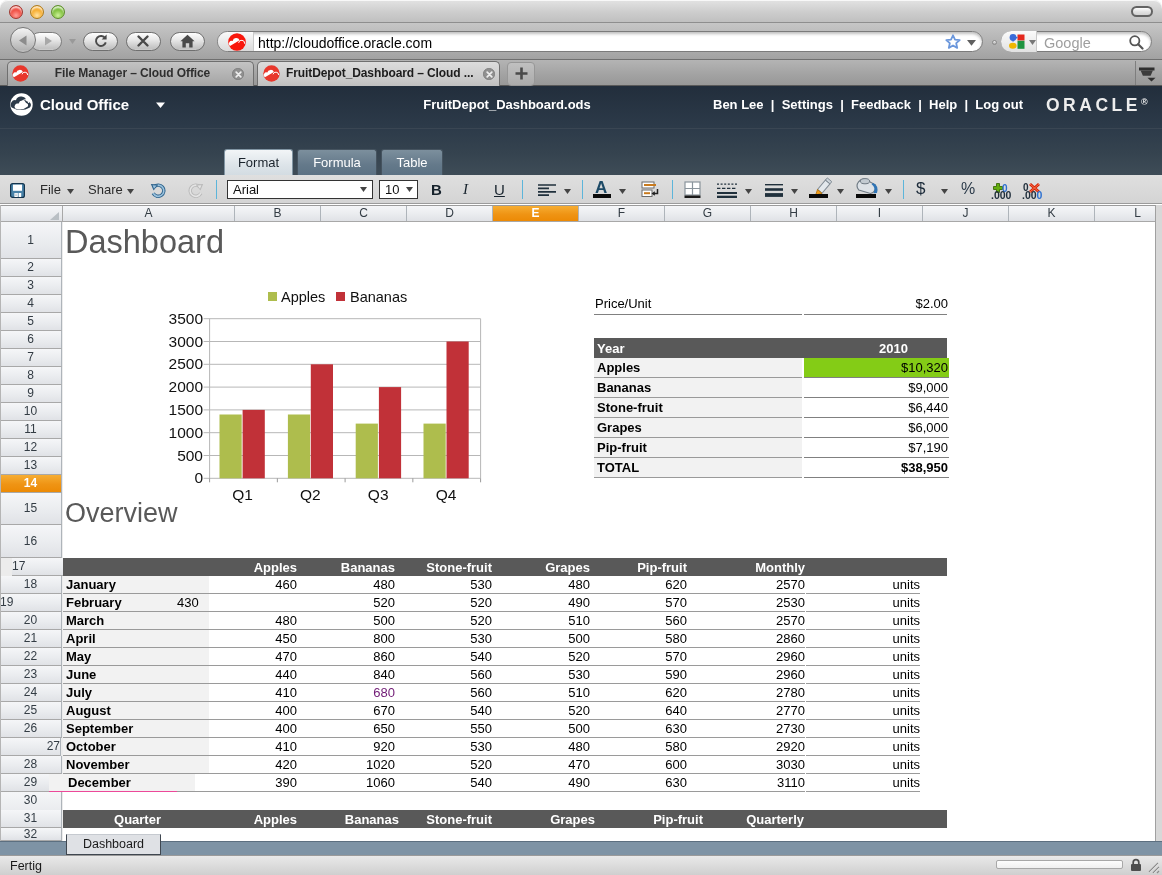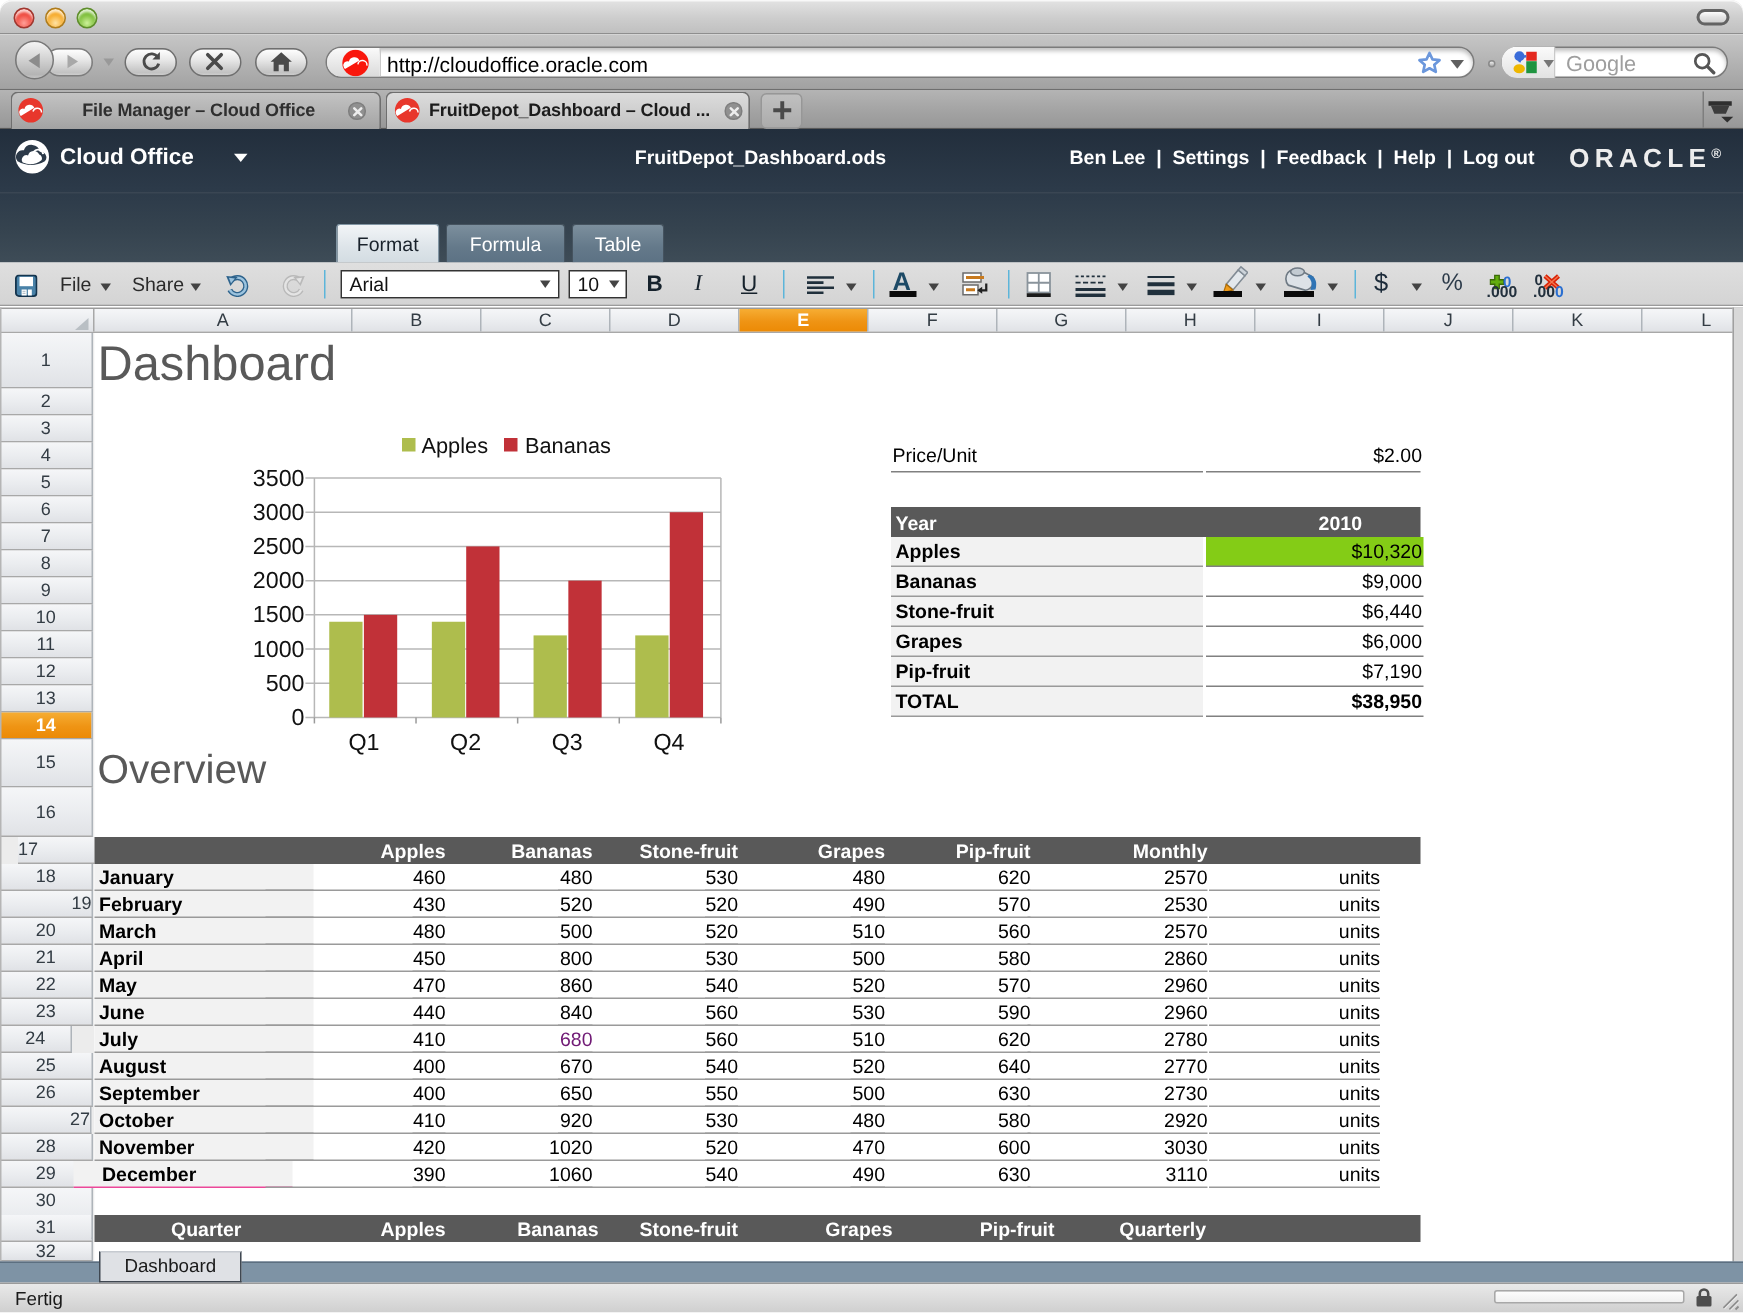--- a/index.html
+++ b/index.html
@@ -272,26 +272,26 @@
 <div class="abs" style="left:0;top:385px;width:62px;height:18px;background:linear-gradient(#f5f6f8,#eaecef 55%,#e0e2e6);border-bottom:1px solid #a8a8a8;border-right:1px solid #aeb4ba;color:#333c44;font-weight:normal;font-size:12px;text-align:center;line-height:17px;">9</div>
 <div class="abs" style="left:0;top:403px;width:62px;height:18px;background:linear-gradient(#f5f6f8,#eaecef 55%,#e0e2e6);border-bottom:1px solid #a8a8a8;border-right:1px solid #aeb4ba;color:#333c44;font-weight:normal;font-size:12px;text-align:center;line-height:17px;">10</div>
 <div class="abs" style="left:0;top:421px;width:62px;height:18px;background:linear-gradient(#f5f6f8,#eaecef 55%,#e0e2e6);border-bottom:1px solid #a8a8a8;border-right:1px solid #aeb4ba;color:#333c44;font-weight:normal;font-size:12px;text-align:center;line-height:17px;">11</div>
 <div class="abs" style="left:0;top:439px;width:62px;height:18px;background:linear-gradient(#f5f6f8,#eaecef 55%,#e0e2e6);border-bottom:1px solid #a8a8a8;border-right:1px solid #aeb4ba;color:#333c44;font-weight:normal;font-size:12px;text-align:center;line-height:17px;">12</div>
 <div class="abs" style="left:0;top:457px;width:62px;height:18px;background:linear-gradient(#f5f6f8,#eaecef 55%,#e0e2e6);border-bottom:1px solid #a8a8a8;border-right:1px solid #aeb4ba;color:#333c44;font-weight:normal;font-size:12px;text-align:center;line-height:17px;">13</div>
 <div class="abs" style="left:0;top:475px;width:62px;height:18px;background:linear-gradient(#f6ad33,#ef9414 55%,#ec8a05);border-bottom:1px solid #a8a8a8;border-right:1px solid #aeb4ba;color:#fff;font-weight:bold;font-size:12px;text-align:center;line-height:17px;">14</div>
 <div class="abs" style="left:0;top:493px;width:62px;height:32px;background:linear-gradient(#f5f6f8,#eaecef 55%,#e0e2e6);border-bottom:1px solid #a8a8a8;border-right:1px solid #aeb4ba;color:#333c44;font-weight:normal;font-size:12px;text-align:center;line-height:31px;">15</div>
 <div class="abs" style="left:0;top:525px;width:62px;height:33px;background:linear-gradient(#f5f6f8,#eaecef 55%,#e0e2e6);border-bottom:1px solid #a8a8a8;border-right:1px solid #aeb4ba;color:#333c44;font-weight:normal;font-size:12px;text-align:center;line-height:32px;">16</div>
 <div class="abs" style="left:0;top:558px;width:62px;height:18px;background:linear-gradient(#f5f6f8,#eaecef 55%,#e0e2e6);border-bottom:1px solid #a8a8a8;border-right:1px solid #aeb4ba;color:#333c44;font-weight:normal;font-size:12px;line-height:17px;margin-left:12px;">17</div>
 <div class="abs" style="left:0;top:576px;width:62px;height:18px;background:linear-gradient(#f5f6f8,#eaecef 55%,#e0e2e6);border-bottom:1px solid #a8a8a8;border-right:1px solid #aeb4ba;color:#333c44;font-weight:normal;font-size:12px;text-align:center;line-height:17px;">18</div>
-<div class="abs" style="left:0;top:594px;width:62px;height:18px;background:linear-gradient(#f5f6f8,#eaecef 55%,#e0e2e6);border-bottom:1px solid #a8a8a8;border-right:1px solid #aeb4ba;color:#333c44;font-weight:normal;font-size:12px;text-align:right;line-height:17px;">19</div>
+<div class="abs" style="left:0;top:594px;width:62px;height:18px;background:linear-gradient(#f5f6f8,#eaecef 55%,#e0e2e6);border-bottom:1px solid #a8a8a8;border-right:1px solid #aeb4ba;color:#333c44;font-weight:normal;font-size:12px;text-align:left;line-height:17px;">19</div>
 <div class="abs" style="left:0;top:612px;width:62px;height:18px;background:linear-gradient(#f5f6f8,#eaecef 55%,#e0e2e6);border-bottom:1px solid #a8a8a8;border-right:1px solid #aeb4ba;color:#333c44;font-weight:normal;font-size:12px;text-align:center;line-height:17px;">20</div>
 <div class="abs" style="left:0;top:630px;width:62px;height:18px;background:linear-gradient(#f5f6f8,#eaecef 55%,#e0e2e6);border-bottom:1px solid #a8a8a8;border-right:1px solid #aeb4ba;color:#333c44;font-weight:normal;font-size:12px;text-align:center;line-height:17px;">21</div>
 <div class="abs" style="left:0;top:648px;width:62px;height:18px;background:linear-gradient(#f5f6f8,#eaecef 55%,#e0e2e6);border-bottom:1px solid #a8a8a8;border-right:1px solid #aeb4ba;color:#333c44;font-weight:normal;font-size:12px;text-align:center;line-height:17px;">22</div>
 <div class="abs" style="left:0;top:666px;width:62px;height:18px;background:linear-gradient(#f5f6f8,#eaecef 55%,#e0e2e6);border-bottom:1px solid #a8a8a8;border-right:1px solid #aeb4ba;color:#333c44;font-weight:normal;font-size:12px;text-align:center;line-height:17px;">23</div>
-<div class="abs" style="left:0;top:684px;width:48px;height:18px;background:linear-gradient(#f5f6f8,#eaecef 55%,#e0e2e6);border-bottom:1px solid #a8a8a8;border-right:1px solid #aeb4ba;color:#333c44;font-weight:normal;font-size:12px;text-align:center;line-height:17px;">24</div>
+<div class="abs" style="left:0;top:684px;width:62px;height:18px;background:linear-gradient(#f5f6f8,#eaecef 55%,#e0e2e6);border-bottom:1px solid #a8a8a8;border-right:1px solid #aeb4ba;color:#333c44;font-weight:normal;font-size:12px;text-align:center;line-height:17px;">24</div>
 <div class="abs" style="left:0;top:702px;width:62px;height:18px;background:linear-gradient(#f5f6f8,#eaecef 55%,#e0e2e6);border-bottom:1px solid #a8a8a8;border-right:1px solid #aeb4ba;color:#333c44;font-weight:normal;font-size:12px;text-align:center;line-height:17px;">25</div>
 <div class="abs" style="left:0;top:720px;width:62px;height:18px;background:linear-gradient(#f5f6f8,#eaecef 55%,#e0e2e6);border-bottom:1px solid #a8a8a8;border-right:1px solid #aeb4ba;color:#333c44;font-weight:normal;font-size:12px;text-align:center;line-height:17px;">26</div>
 <div class="abs" style="left:0;top:738px;width:61px;height:18px;background:linear-gradient(#f5f6f8,#eaecef 55%,#e0e2e6);border-bottom:1px solid #a8a8a8;border-right:1px solid #aeb4ba;color:#333c44;font-weight:normal;font-size:12px;text-align:right;line-height:17px;">27</div>
 <div class="abs" style="left:0;top:756px;width:62px;height:18px;background:linear-gradient(#f5f6f8,#eaecef 55%,#e0e2e6);border-bottom:1px solid #a8a8a8;border-right:1px solid #aeb4ba;color:#333c44;font-weight:normal;font-size:12px;text-align:center;line-height:17px;">28</div>
 <div class="abs" style="left:0;top:774px;width:62px;height:18px;background:linear-gradient(#f5f6f8,#eaecef 55%,#e0e2e6);border-bottom:1px solid #a8a8a8;border-right:1px solid #aeb4ba;color:#333c44;font-weight:normal;font-size:12px;text-align:center;line-height:17px;">29</div>
 <div class="abs" style="left:0;top:792px;width:62px;height:34px;background:linear-gradient(#f5f6f8,#eaecef 55%,#e0e2e6);border-bottom:1px solid #a8a8a8;border-right:1px solid #aeb4ba;color:#333c44;font-weight:normal;font-size:12px;text-align:center;line-height:17px;">30</div>
 <div class="abs" style="left:0;top:810px;width:62px;height:18px;background:linear-gradient(#f5f6f8,#eaecef 55%,#e0e2e6);border-bottom:1px solid #a8a8a8;border-right:1px solid #aeb4ba;color:#333c44;font-weight:normal;font-size:12px;text-align:center;line-height:17px;">31</div>
 <div class="abs" style="left:0;top:828px;width:62px;height:13px;background:linear-gradient(#f5f6f8,#eaecef 55%,#e0e2e6);border-bottom:1px solid #a8a8a8;border-right:1px solid #aeb4ba;color:#333c44;font-weight:normal;font-size:12px;text-align:center;line-height:12px;">32</div>
 <div class="abs" style="left:63px;top:222px;width:1092px;height:619px;background:#fff;"></div>
 <div class="abs" style="left:0;top:205px;width:1px;height:636px;background:#b5b5b5;"></div>
@@ -367,21 +367,21 @@
 <div class="abs" style="left:685px;top:560px;width:120px;text-align:right;font-size:13px;font-weight:bold;color:#fff;">Monthly</div>
 <div class="abs" style="left:63px;top:576px;width:146px;height:18px;background:#f2f2f2;border-bottom:1px solid #9a9a9a;font-size:13px;font-weight:bold;color:#000;padding:1px 0 0 3px;">January</div>
 <div class="abs" style="left:177px;top:576px;width:120px;height:18px;border-bottom:1px solid #9a9a9a;text-align:right;font-size:13px;color:#000;padding-top:1px;">460</div>
 <div class="abs" style="left:275px;top:576px;width:120px;height:18px;border-bottom:1px solid #9a9a9a;text-align:right;font-size:13px;color:#000;padding-top:1px;">480</div>
 <div class="abs" style="left:372px;top:576px;width:120px;height:18px;border-bottom:1px solid #9a9a9a;text-align:right;font-size:13px;color:#000;padding-top:1px;">530</div>
 <div class="abs" style="left:470px;top:576px;width:120px;height:18px;border-bottom:1px solid #9a9a9a;text-align:right;font-size:13px;color:#000;padding-top:1px;">480</div>
 <div class="abs" style="left:567px;top:576px;width:120px;height:18px;border-bottom:1px solid #9a9a9a;text-align:right;font-size:13px;color:#000;padding-top:1px;">620</div>
 <div class="abs" style="left:685px;top:576px;width:120px;height:18px;border-bottom:1px solid #9a9a9a;text-align:right;font-size:13px;color:#000;padding-top:1px;">2570</div>
 <div class="abs" style="left:806px;top:576px;width:114px;height:18px;border-bottom:1px solid #9a9a9a;text-align:right;font-size:13px;color:#000;padding-top:1px;">units</div>
 <div class="abs" style="left:63px;top:594px;width:146px;height:18px;background:#f2f2f2;border-bottom:1px solid #9a9a9a;font-size:13px;font-weight:bold;color:#000;padding:1px 0 0 3px;">February</div>
-<div class="abs" style="left:177px;top:594px;width:120px;height:18px;border-bottom:1px solid #9a9a9a;text-align:right;font-size:13px;color:#000;padding-top:1px;">430</div>
+<div class="abs" style="left:177px;top:594px;width:120px;height:18px;border-bottom:1px solid #9a9a9a;text-align:left;font-size:13px;color:#000;padding-top:1px;">430</div>
 <div class="abs" style="left:275px;top:594px;width:120px;height:18px;border-bottom:1px solid #9a9a9a;text-align:right;font-size:13px;color:#000;padding-top:1px;">520</div>
 <div class="abs" style="left:372px;top:594px;width:120px;height:18px;border-bottom:1px solid #9a9a9a;text-align:right;font-size:13px;color:#000;padding-top:1px;">520</div>
 <div class="abs" style="left:470px;top:594px;width:120px;height:18px;border-bottom:1px solid #9a9a9a;text-align:right;font-size:13px;color:#000;padding-top:1px;">490</div>
 <div class="abs" style="left:567px;top:594px;width:120px;height:18px;border-bottom:1px solid #9a9a9a;text-align:right;font-size:13px;color:#000;padding-top:1px;">570</div>
 <div class="abs" style="left:685px;top:594px;width:120px;height:18px;border-bottom:1px solid #9a9a9a;text-align:right;font-size:13px;color:#000;padding-top:1px;">2530</div>
 <div class="abs" style="left:806px;top:594px;width:114px;height:18px;border-bottom:1px solid #9a9a9a;text-align:right;font-size:13px;color:#000;padding-top:1px;">units</div>
 <div class="abs" style="left:63px;top:612px;width:146px;height:18px;background:#f2f2f2;border-bottom:1px solid #9a9a9a;font-size:13px;font-weight:bold;color:#000;padding:1px 0 0 3px;">March</div>
 <div class="abs" style="left:177px;top:612px;width:120px;height:18px;border-bottom:1px solid #9a9a9a;text-align:right;font-size:13px;color:#000;padding-top:1px;">480</div>
 <div class="abs" style="left:275px;top:612px;width:120px;height:18px;border-bottom:1px solid #9a9a9a;text-align:right;font-size:13px;color:#000;padding-top:1px;">500</div>
 <div class="abs" style="left:372px;top:612px;width:120px;height:18px;border-bottom:1px solid #9a9a9a;text-align:right;font-size:13px;color:#000;padding-top:1px;">520</div>

